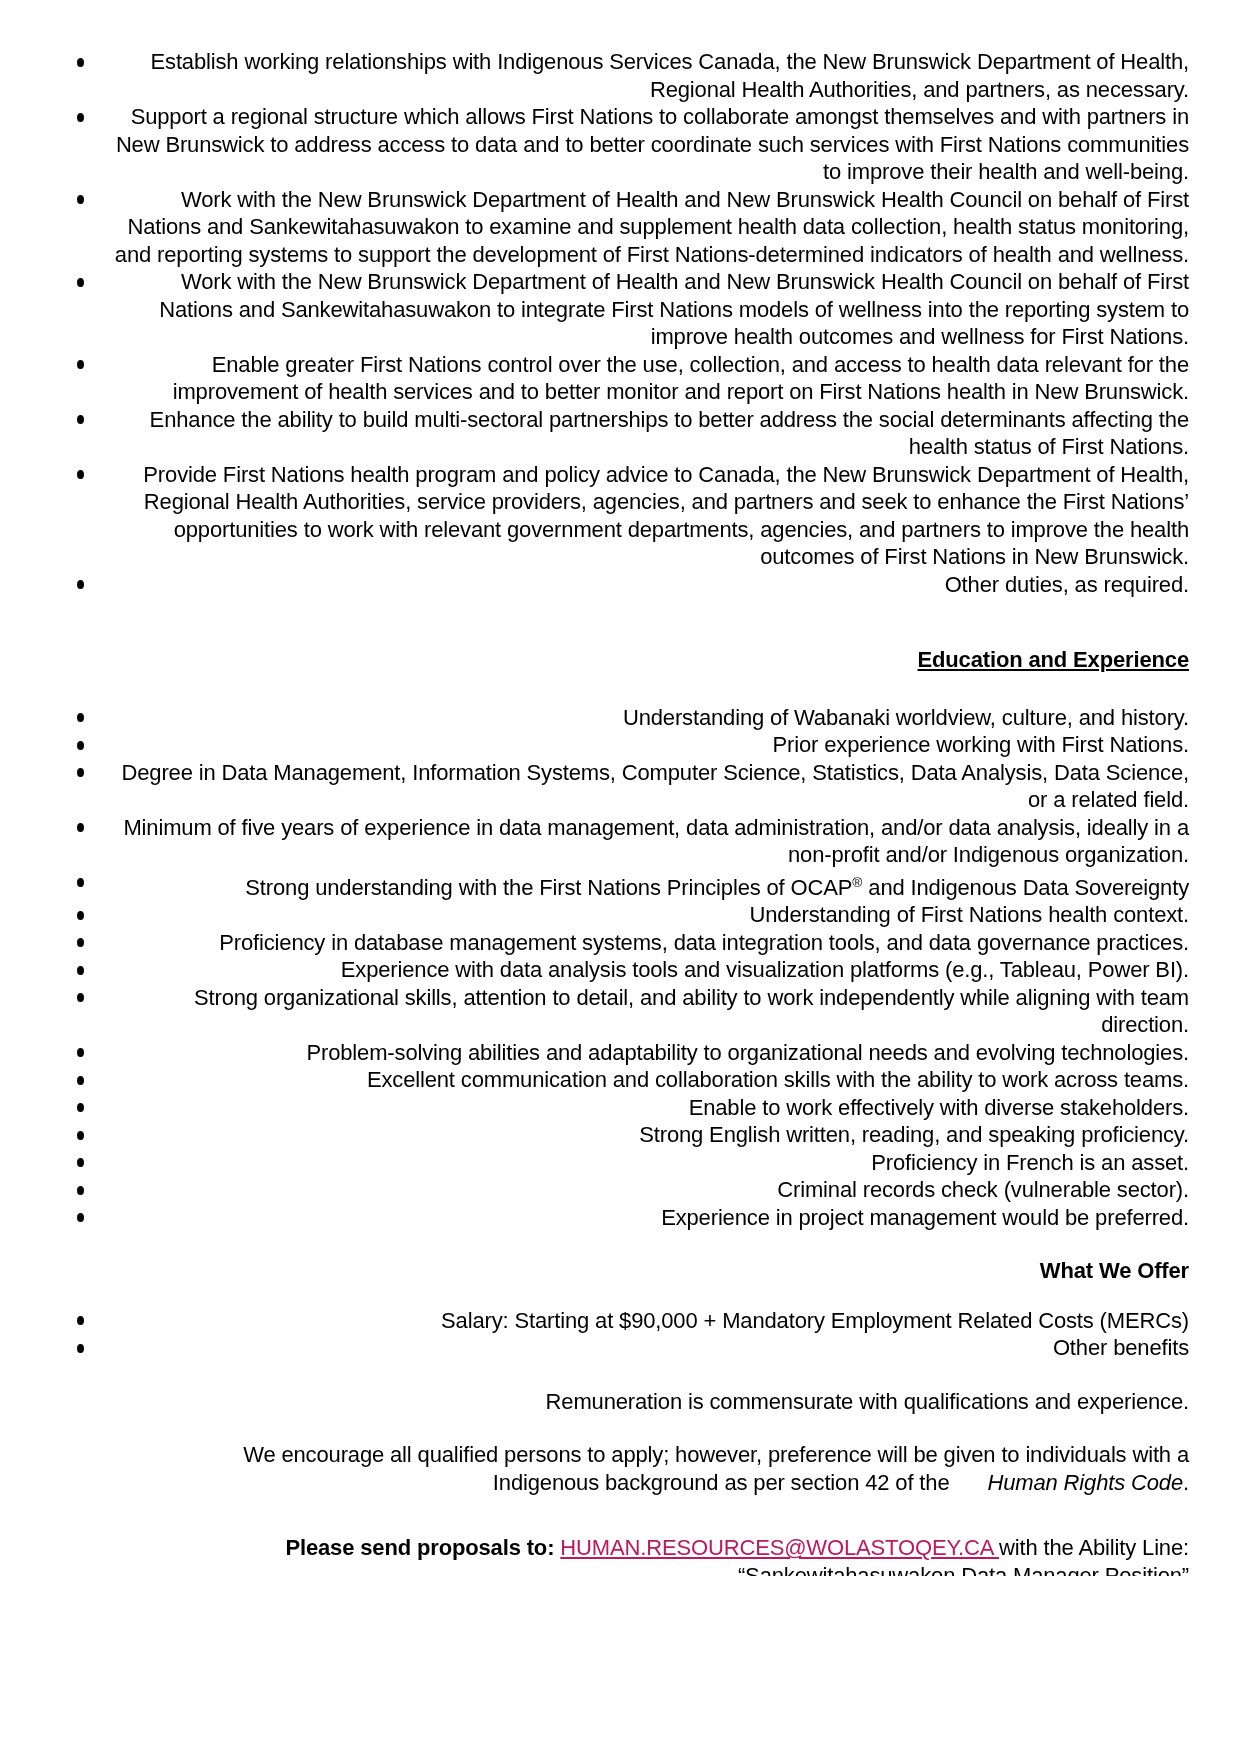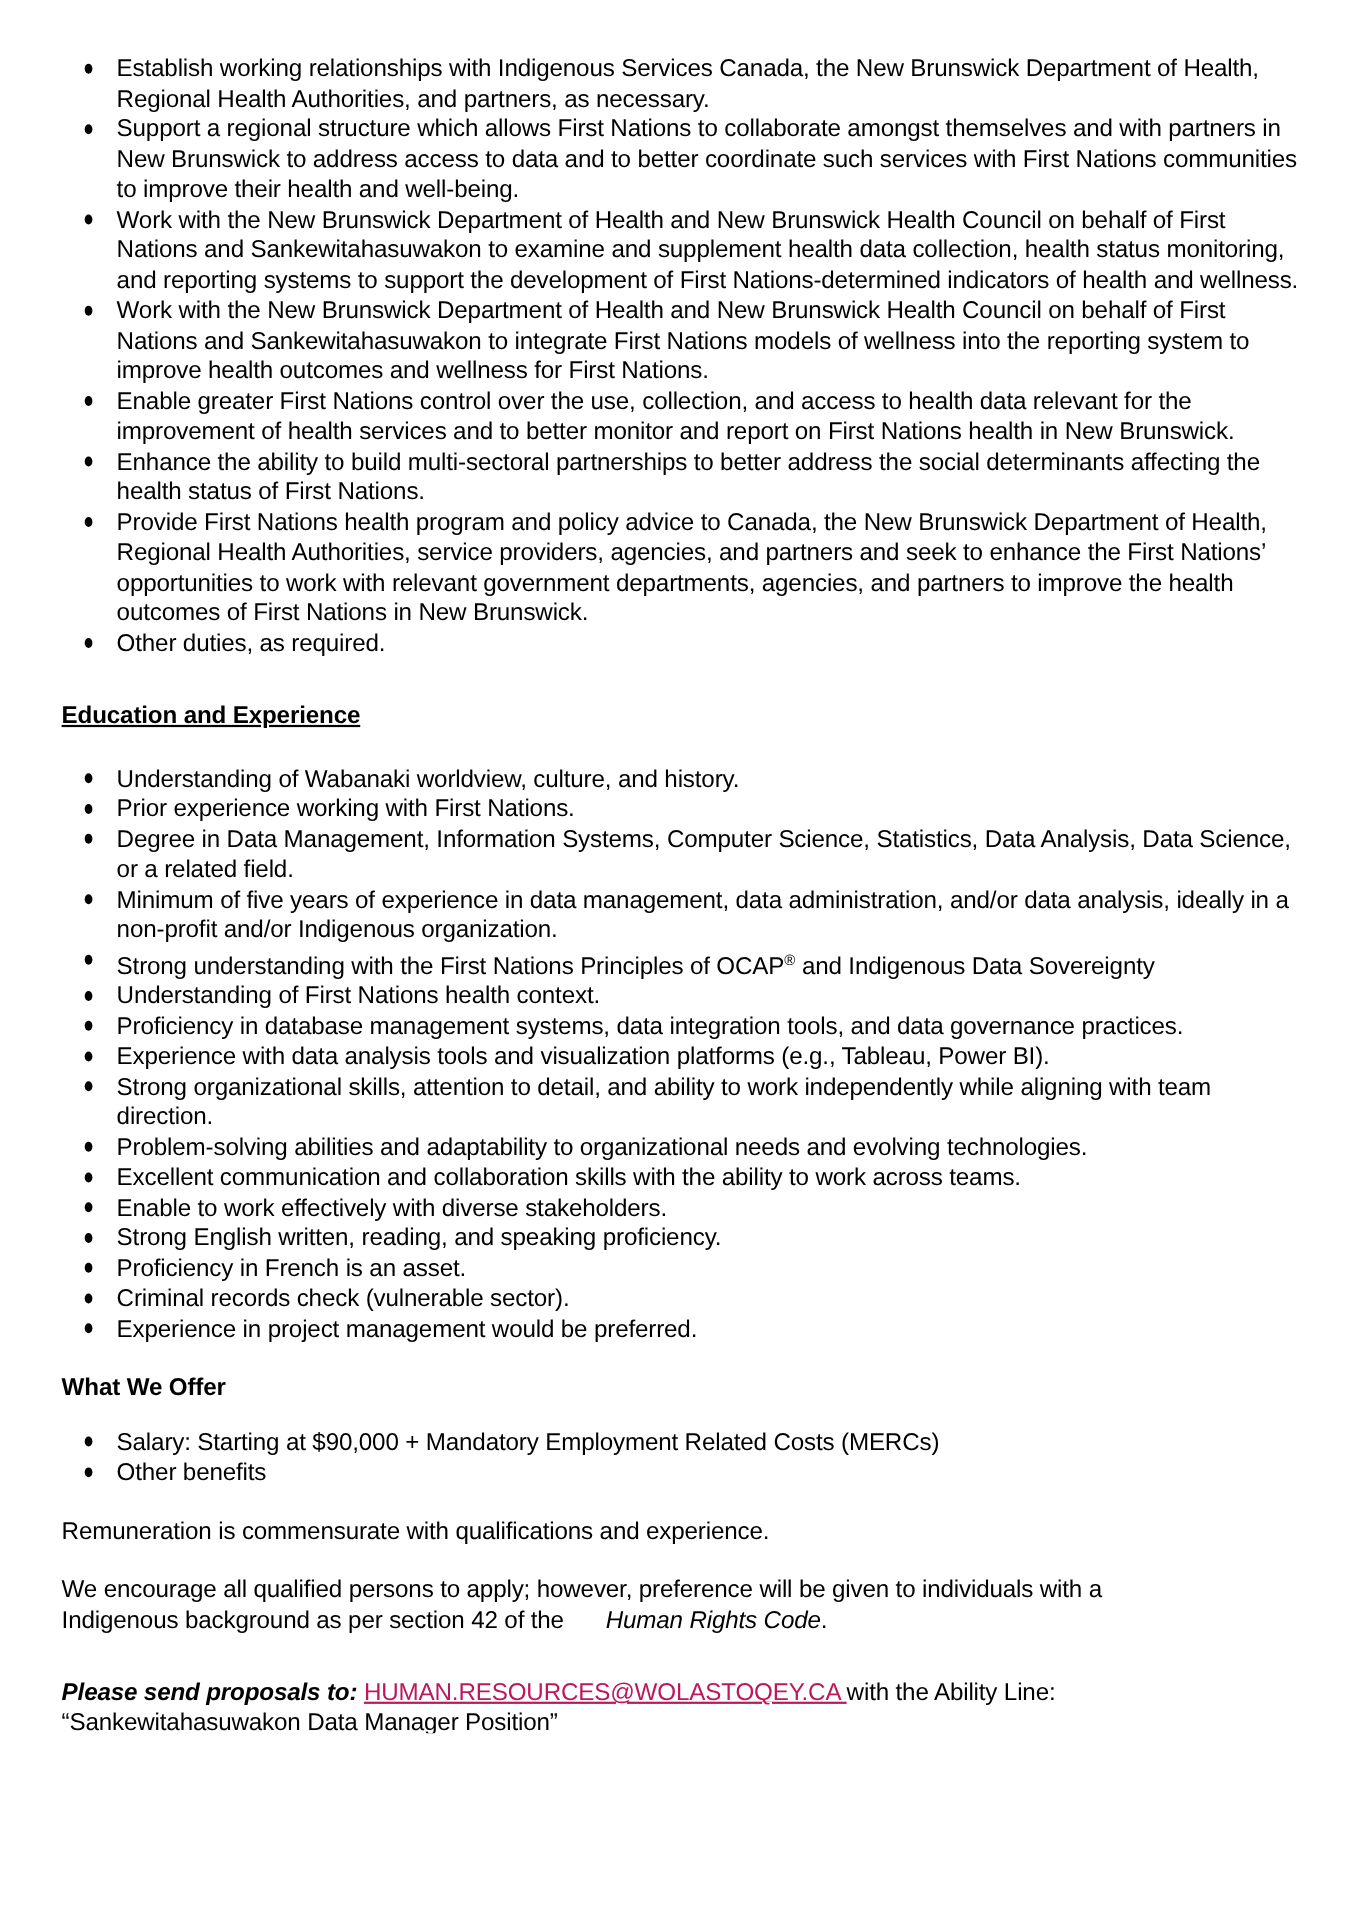--- a/index.html
+++ b/index.html
@@ -3,34 +3,35 @@
 <meta charset="utf-8">
 <style>
   html,body{margin:0;padding:0;background:#ffffff;}
   .page{
     width:1241px;height:1576px;box-sizing:border-box;
     padding:48px 52px 0 56px;
     background:#ffffff;color:#000000;
     font-family:"Liberation Sans","DejaVu Sans",sans-serif;
     font-size:22px;line-height:27.5px;letter-spacing:-0.15px;
     overflow:hidden;
+    text-align:right;
   }
   ul.bullets{list-style:none;margin:0;padding:0 0 0 50px;}
   ul.bullets li{position:relative;}
   ul.bullets li::before{
     content:"";position:absolute;left:-29px;top:9.5px;
     width:7px;height:9px;border-radius:50%;background:#000;
   }
   h2{font-size:22px;line-height:27.5px;font-weight:700;letter-spacing:-0.15px;}
-  h2.underlined{text-decoration:underline;margin:38px 0 30px;}
+  h2.underlined{text-decoration:underline;margin:48px 0 30px;}
   h2.plain{margin:26px 0 22px;}
   p.para{margin:26px 0 0;}
   p.apply{margin-top:38px;}
   .seg-link{color:#be185d;text-decoration:underline;cursor:pointer;}
-  b{font-weight:700;font-style:italic;}
+  b{font-weight:700;}
   i{font-style:italic;margin-left:32px;}
   sup{font-size:0.62em;vertical-align:super;letter-spacing:0;}
 </style>
 </head>
 <body>
 
 <main class="page">
   <div id="doc-content">
       <ul class="bullets">
         <li><span>Establish working relationships with Indigenous Services Canada, the New Brunswick Department of Health, Regional Health Authorities, and partners, as necessary.</span></li>

